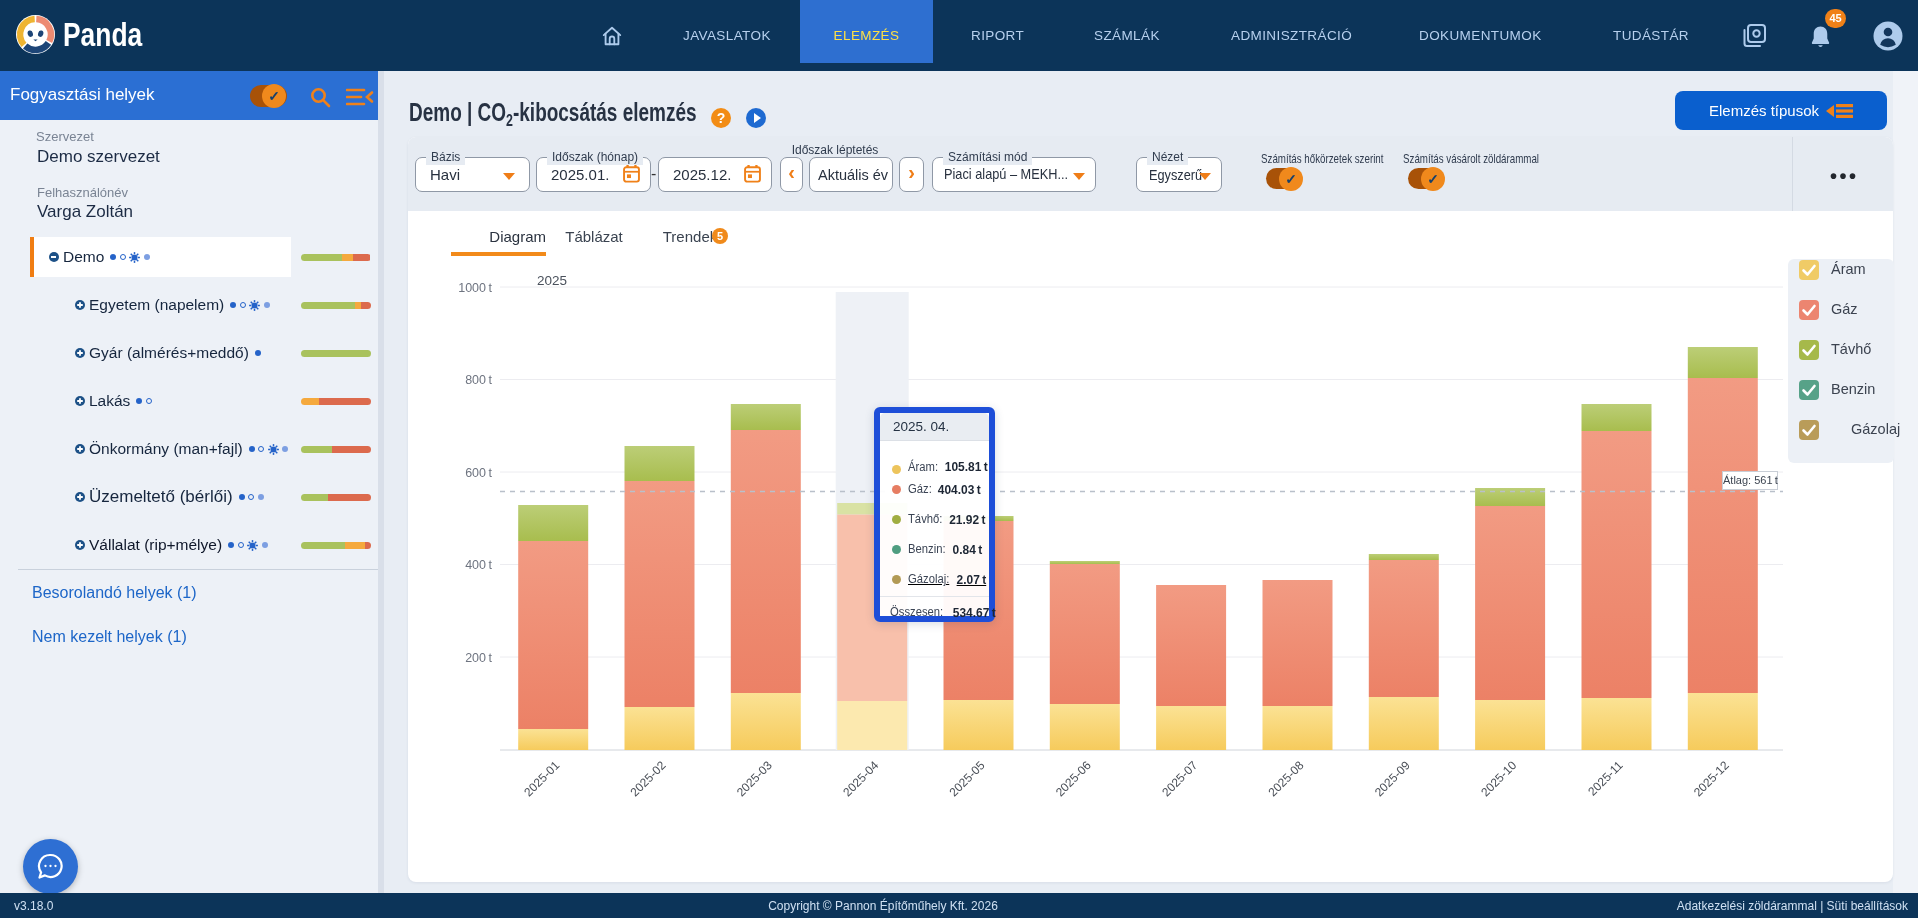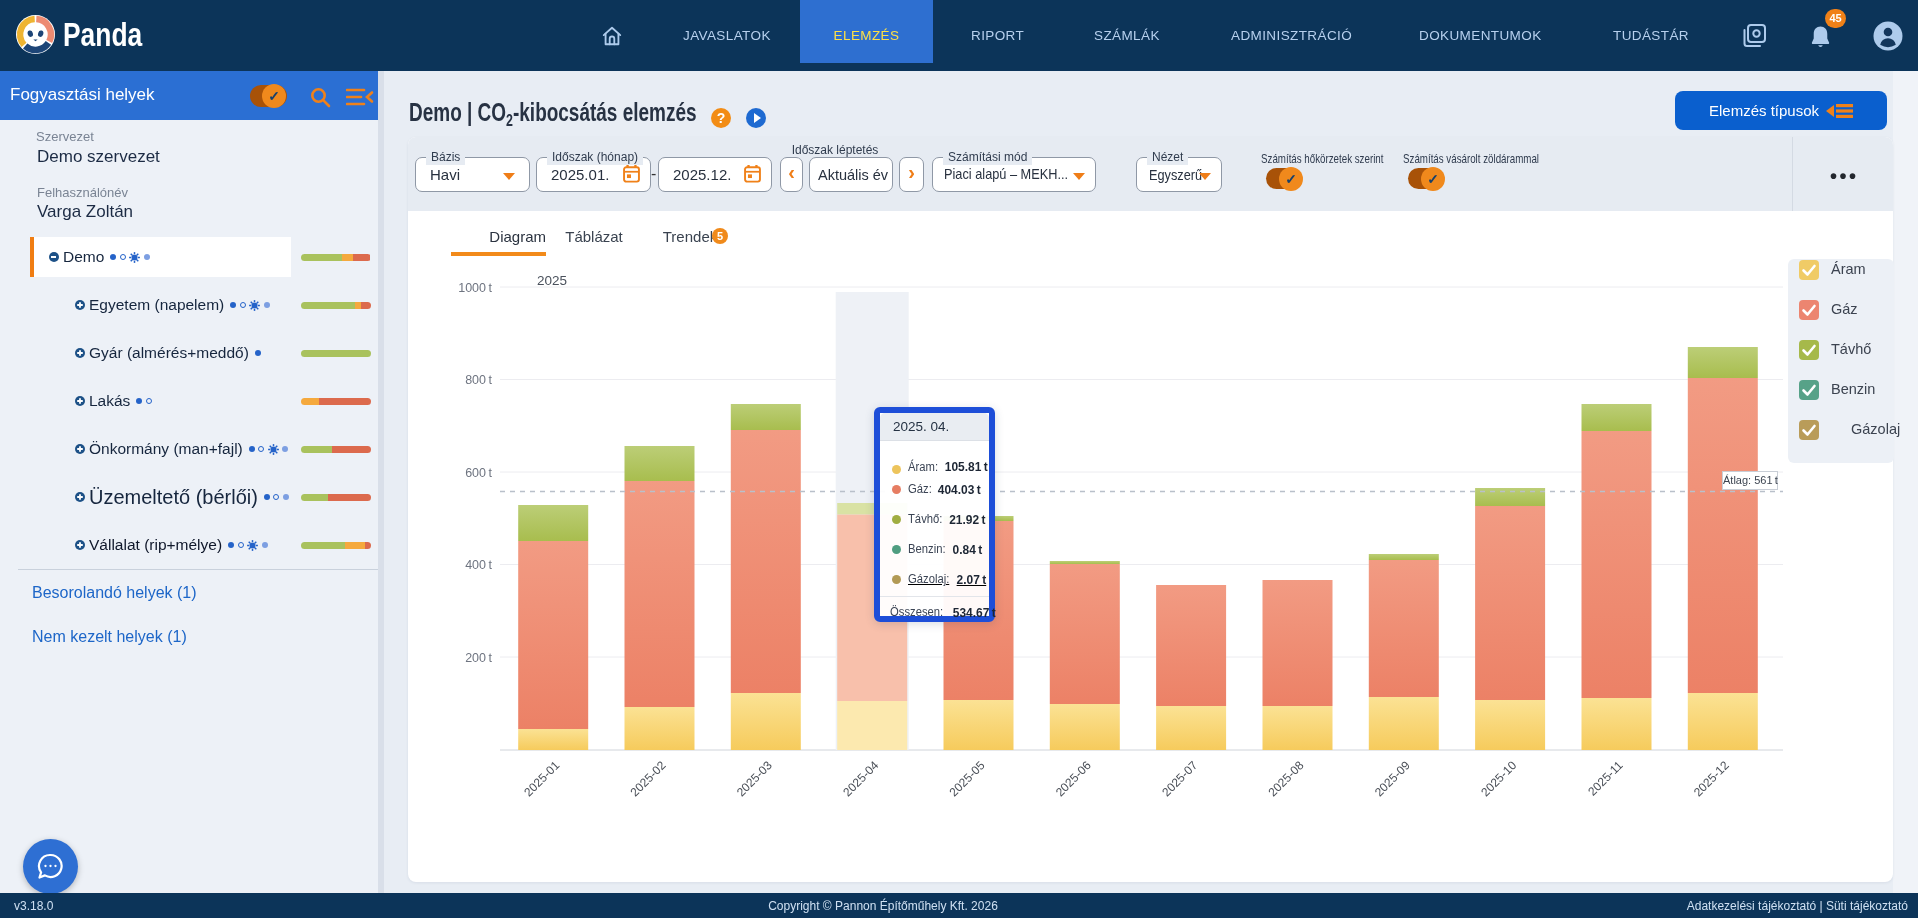--- a/index.html
+++ b/index.html
@@ -201,21 +201,21 @@
         <span style="width:6px;height:6px;border-radius:50%;background:#7d9fe2;display:block"></span>
       </span></div>
 <div class="minibar" style="top:374.5px;">
       <div style="width:44%;background:#a9c25d;"></div>
       <div style="width:56%;background:#dc6a4d;"></div>
     </div>
 <svg class="abs" style="left:75px;top:421px;" width="10" height="10" viewBox="0 0 10 10">
       <circle cx="5" cy="5" r="5" fill="#1d5187"></circle>
       <path d="M5 2.2 v5.6 M2.2 5 h5.6" stroke="#fff" stroke-width="1.8"></path>
     </svg>
-<div class="abs" style="left:89px;top:415px;font-size:20px;color:#16263e;white-space:nowrap;display:flex;align-items:center;height:22px;">Üzemeltető (bérlői)<span style="display:inline-flex;align-items:center;gap:3.5px;margin-left:6px;">
+<div class="abs" style="left:89px;top:415px;font-size:17px;color:#16263e;white-space:nowrap;display:flex;align-items:center;height:22px;">Üzemeltető (bérlői)<span style="display:inline-flex;align-items:center;gap:3.5px;margin-left:6px;">
         <span style="width:6px;height:6px;border-radius:50%;background:#2563c9;display:block"></span>
         <span style="width:6px;height:6px;border-radius:50%;border:1.6px solid #2563c9;display:block;box-sizing:border-box"></span>
         <span style="width:6px;height:6px;border-radius:50%;background:#7d9fe2;display:block"></span>
       </span></div>
 <div class="minibar" style="top:422.5px;">
       <div style="width:38%;background:#a9c25d;"></div>
       <div style="width:62%;background:#dc6a4d;"></div>
     </div>
 <svg class="abs" style="left:75px;top:469px;" width="10" height="10" viewBox="0 0 10 10">
       <circle cx="5" cy="5" r="5" fill="#1d5187"></circle>
@@ -485,14 +485,14 @@
 <div style="margin-top:2px;border-top:1px solid #e2e5ea;height:31px;display:flex;align-items:center;padding:0 8px 0 10px;">
         <span style="font-size:12.5px;color:#3b4454;transform:scaleX(0.9);transform-origin:0 50%;white-space:nowrap;">Összesen:</span>
         <span style="margin-left:auto;font-size:13px;font-weight:bold;color:#1d2634;transform:scaleX(0.92);transform-origin:100% 50%;white-space:nowrap;">534.67 t</span>
       </div>
 </div>
 </div>
 
 <div id="footer">
   <div style="position:absolute;left:14px;top:6px;">v3.18.0</div>
   <div style="position:absolute;left:0;top:6px;width:1766px;text-align:center;">Copyright © Pannon Építőműhely Kft. 2026</div>
-  <div style="position:absolute;right:10px;top:6px;">Adatkezelési tájékoztató | Süti tájékoztató</div>
+  <div style="position:absolute;right:10px;top:6px;">Adatkezelési zöldárammal | Süti beállítások</div>
 </div>
 
 </body></html>

